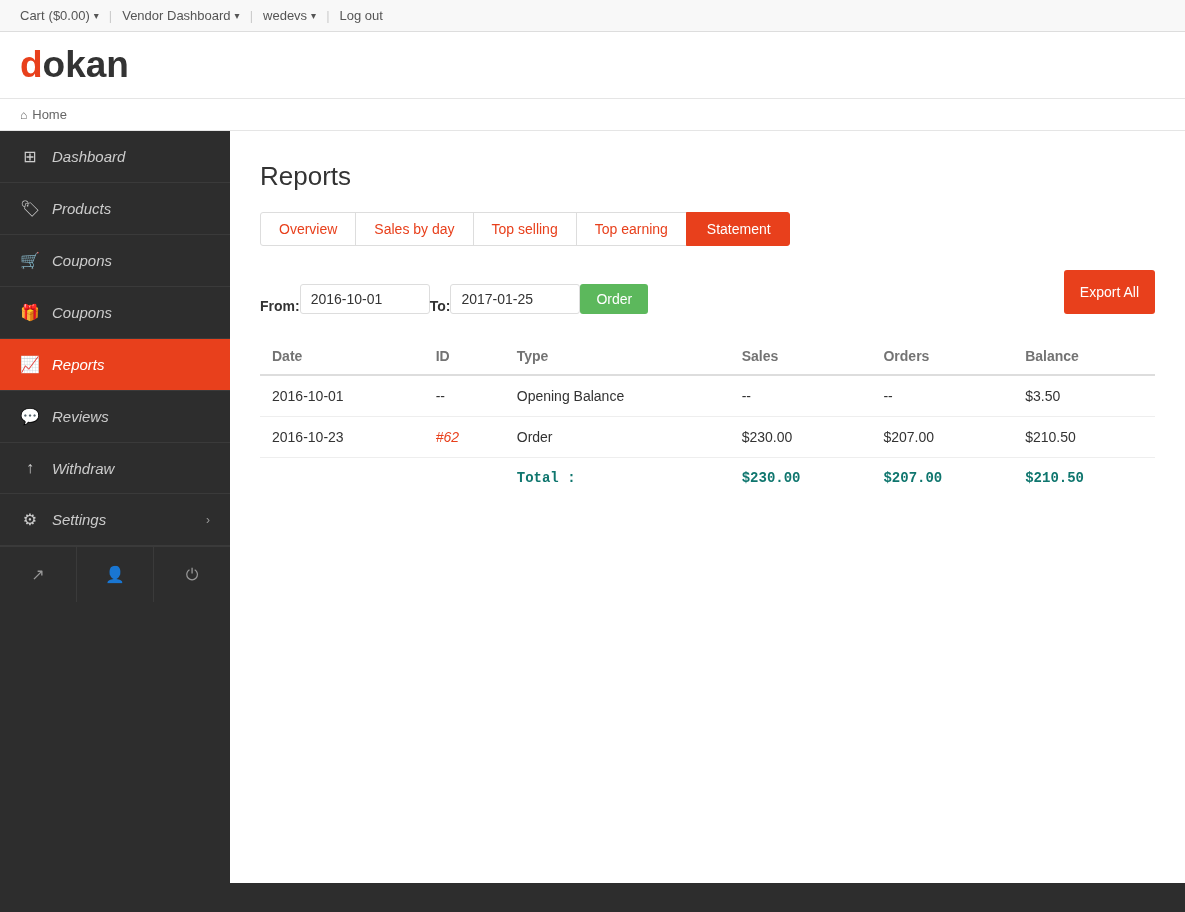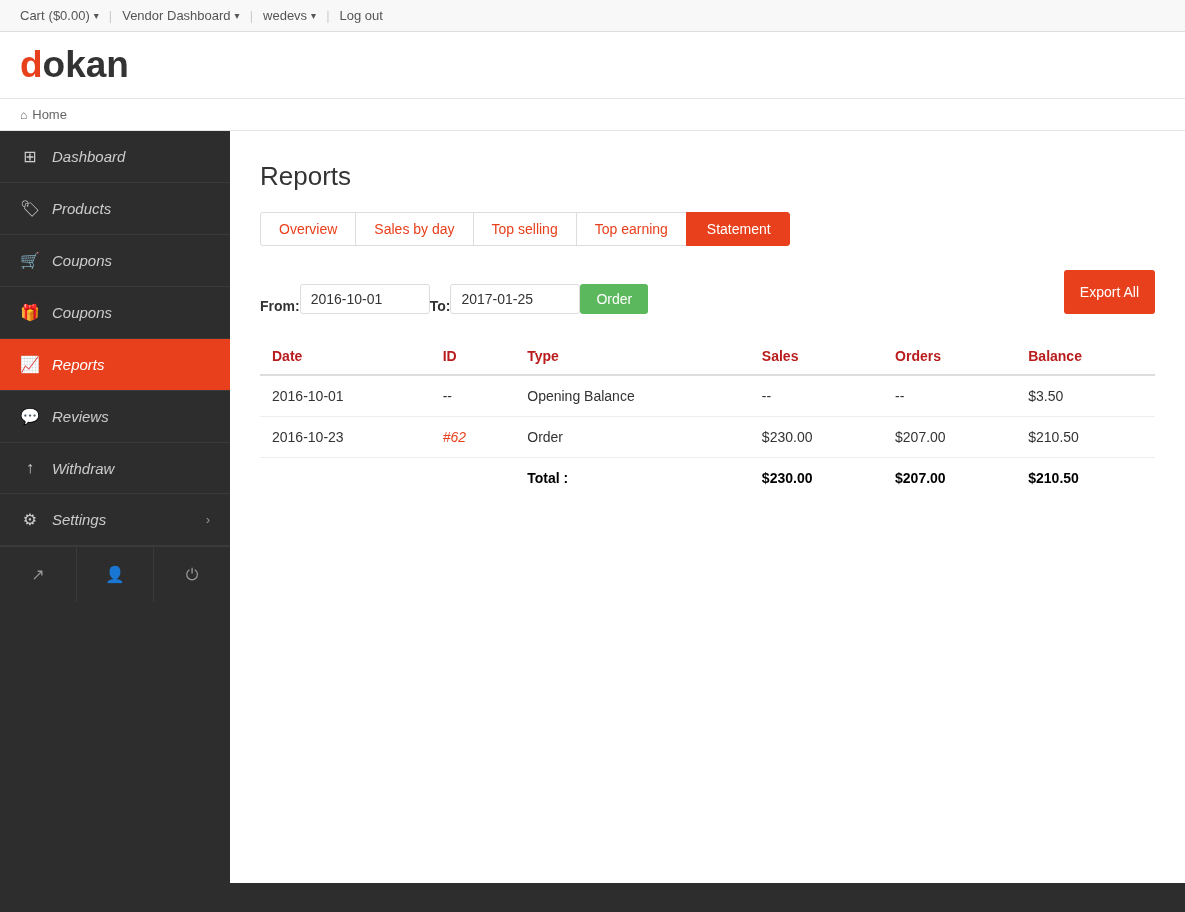--- a/index.html
+++ b/index.html
@@ -174,33 +174,33 @@
     }
 
     
     .report-table {
       width: 100%;
       border-collapse: collapse;
     }
     .report-table th {
       text-align: left;
       padding: 10px 12px;
-      color: #b91c1c;
+      color: #737373;
       font-weight: bold;
       font-size: 14px;
       border-bottom: 2px solid #ddd;
     }
     .report-table td {
       padding: 12px 12px;
       border-bottom: 1px solid #eee;
       font-size: 14px;
       color: #333;
     }
     .report-table tr:last-child td { border-bottom: none; }
-    .total-row td { font-weight: bold; color: #000000; }
+    .total-row td { font-weight: bold; color: #0f766e; font-family: Liberation Mono, monospace; }
     .order-link { color: #e8401c; text-decoration: none; font-style: italic; }
 
     
     .footer {
       background: #2d2d2d;
       color: #aaa;
       padding: 30px 40px;
       display: flex;
       justify-content: space-between;
       align-items: flex-start;

